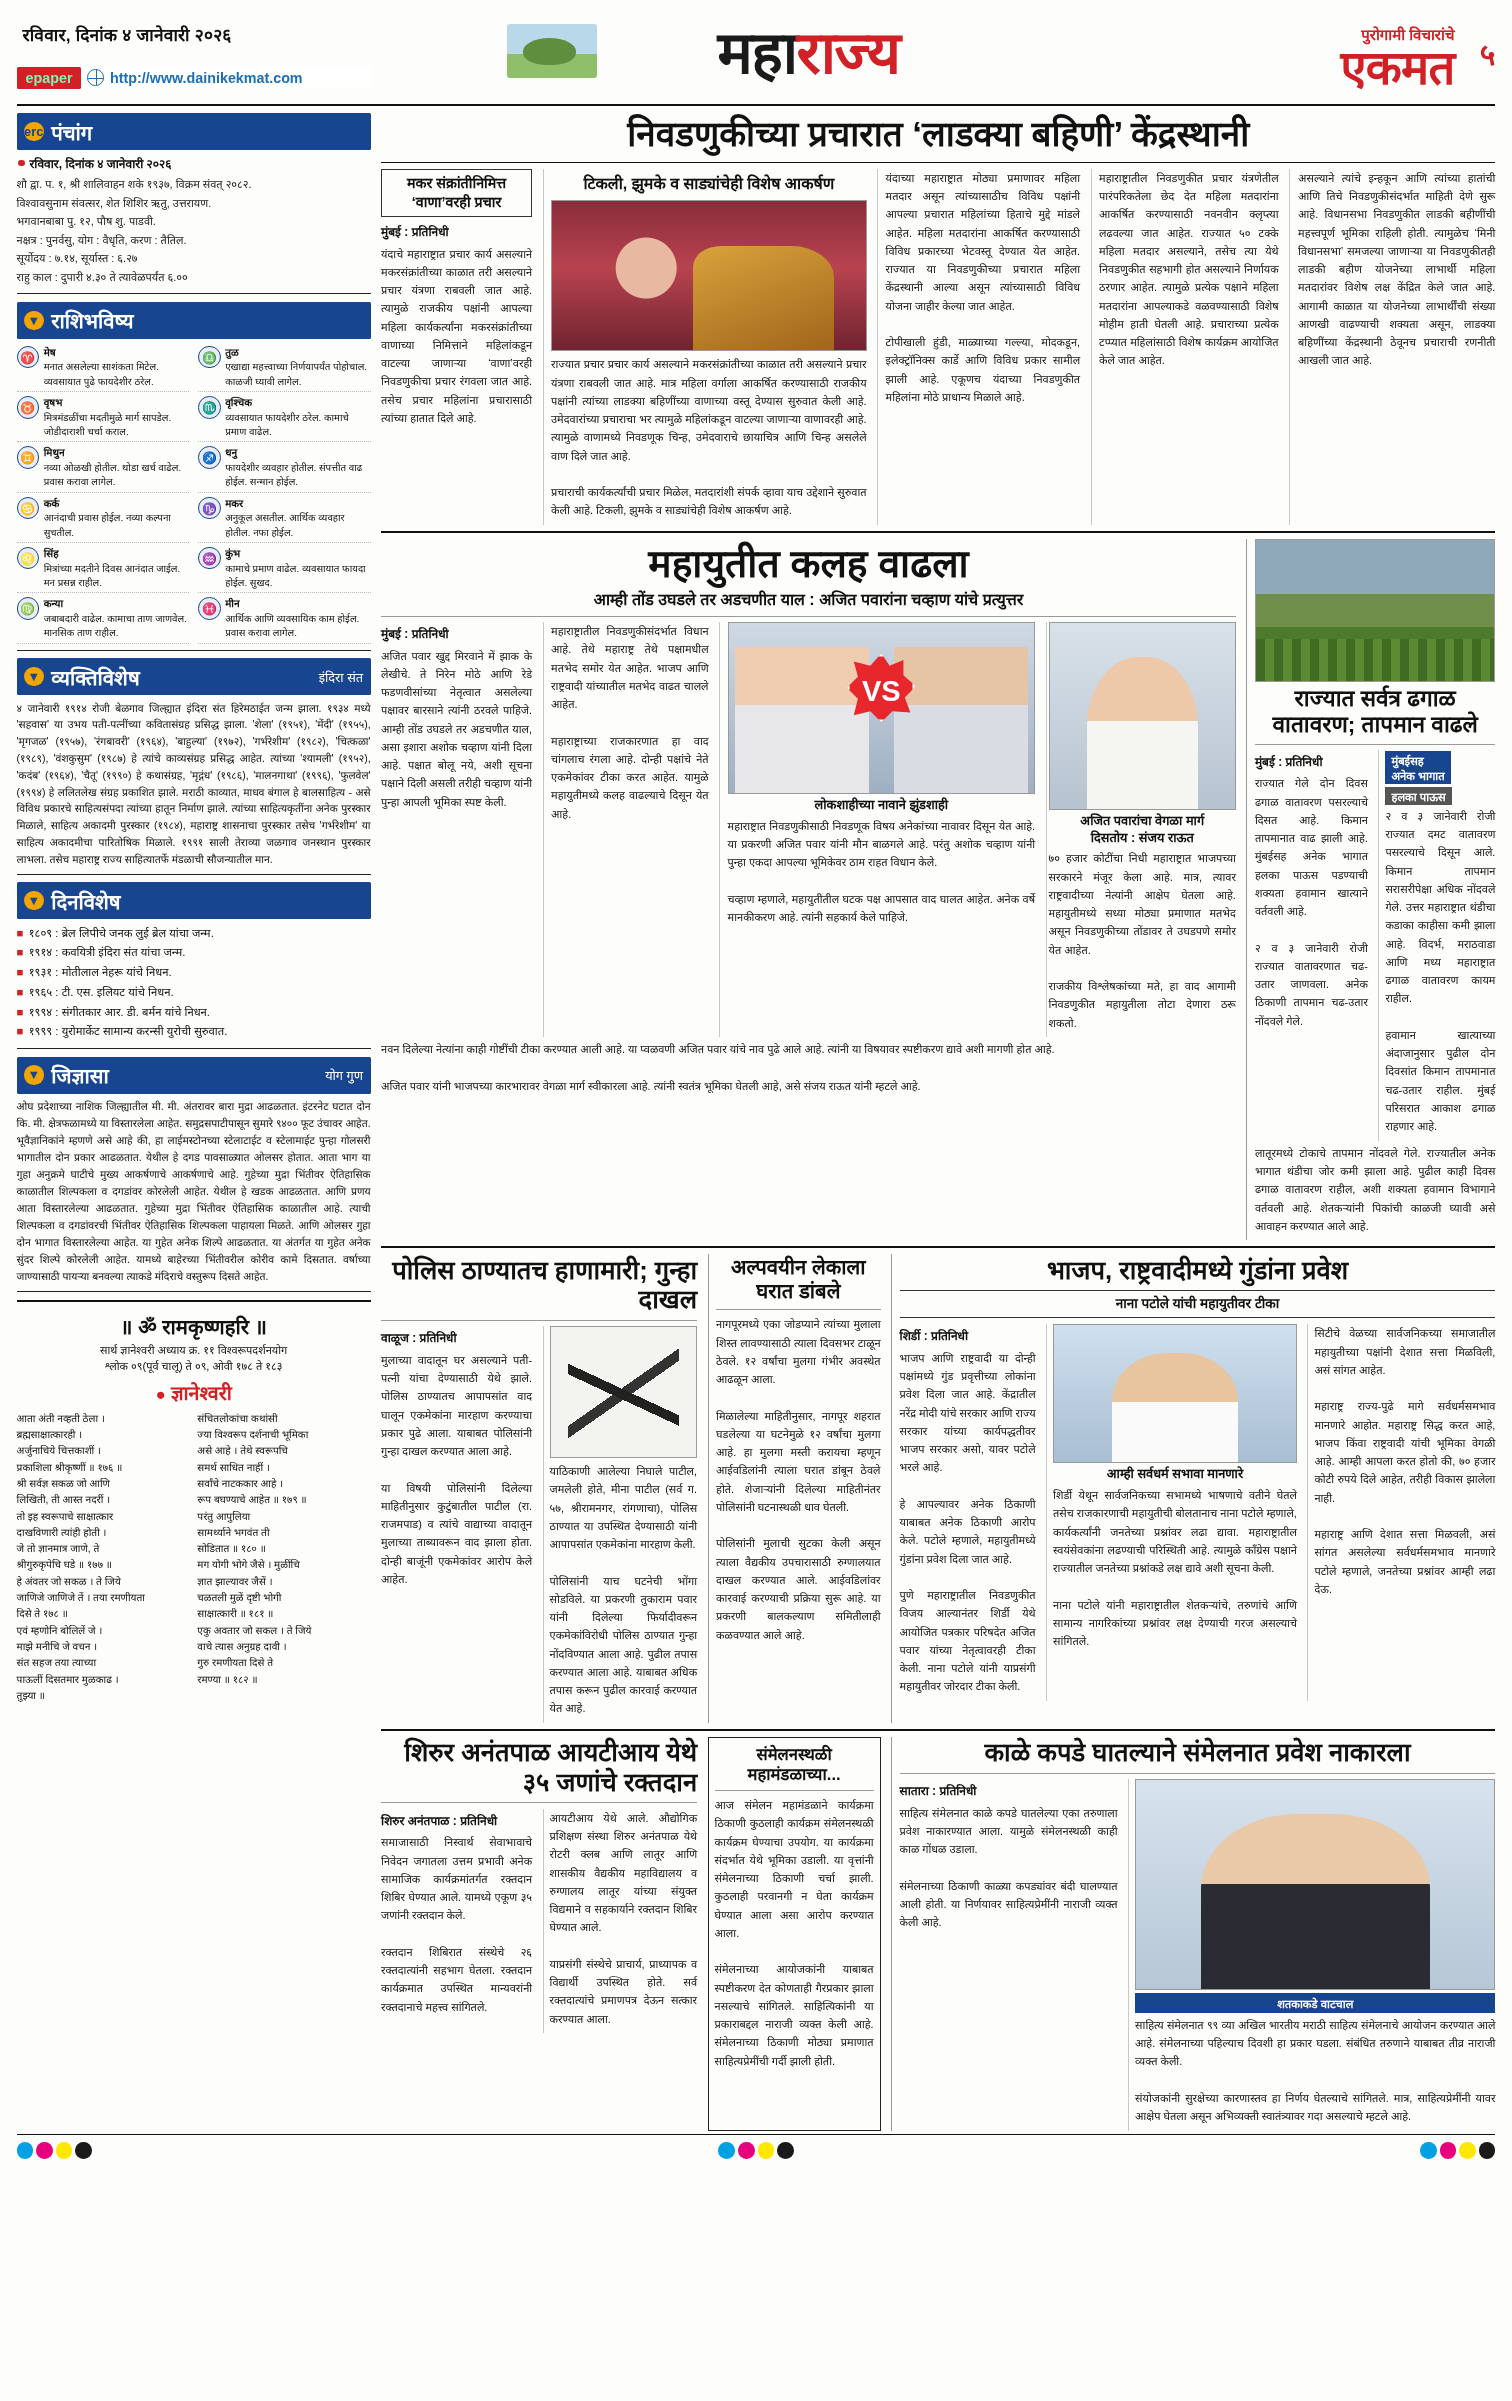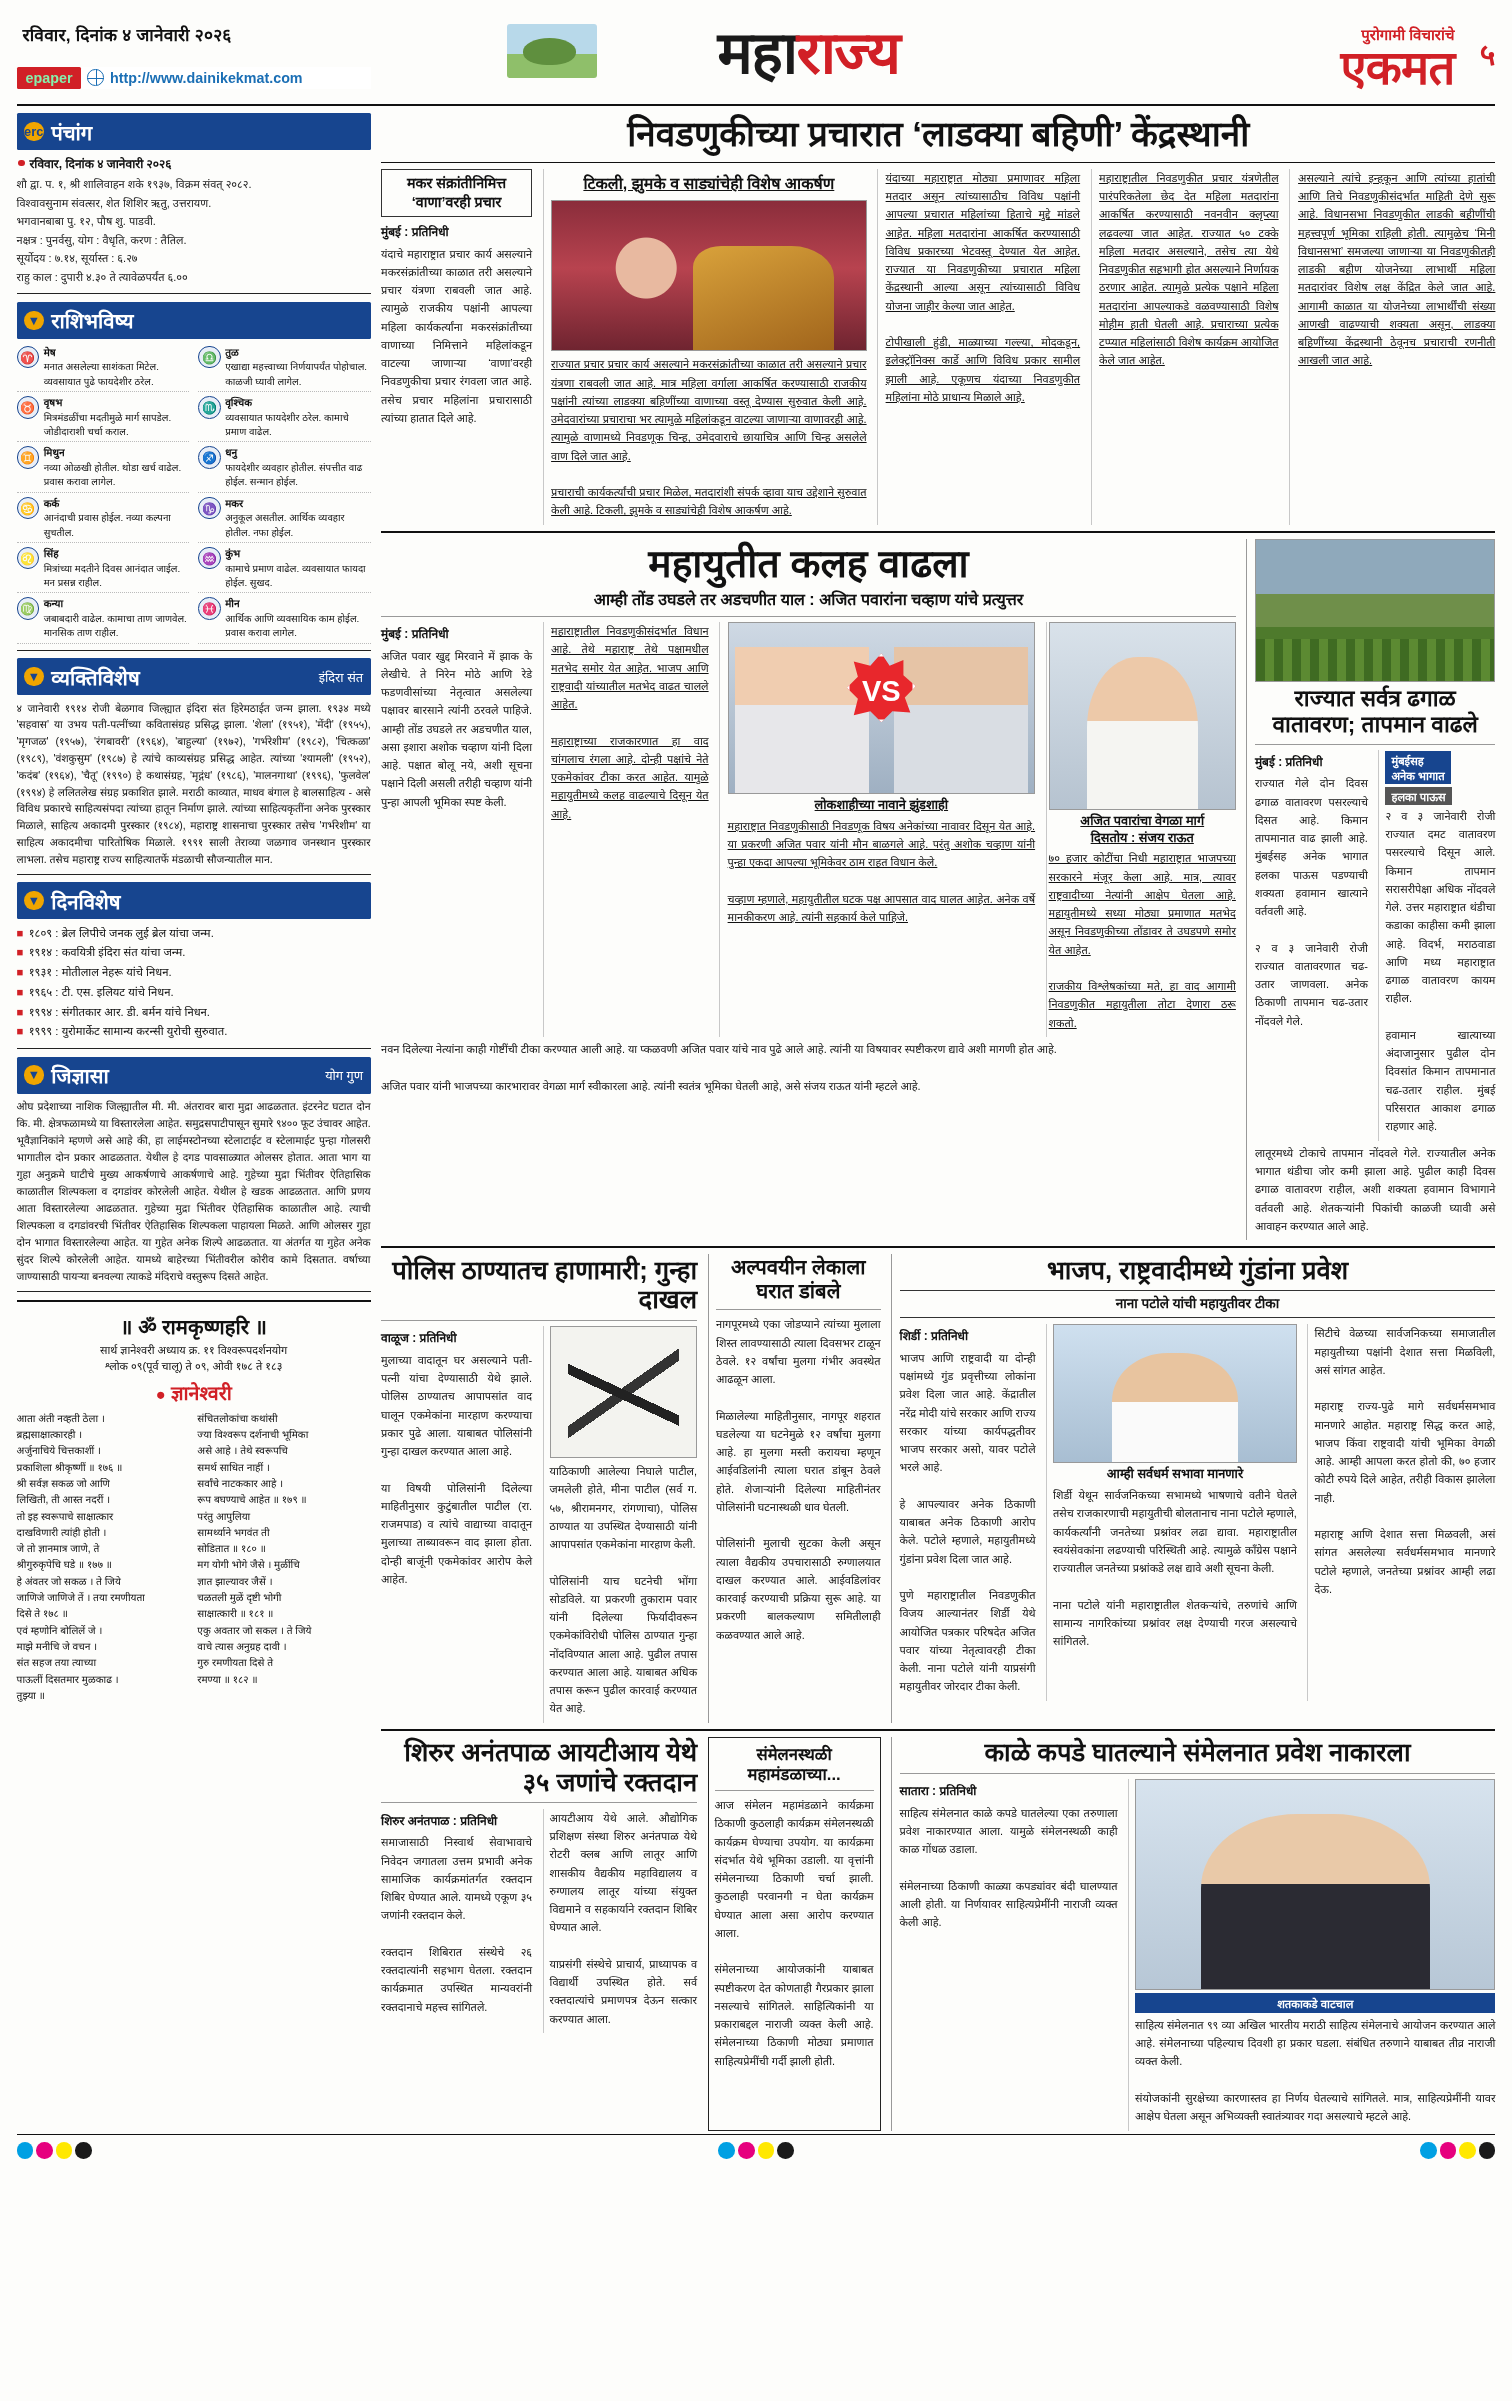--- a/index.html
+++ b/index.html
@@ -129,21 +129,21 @@
   }
   .subhead-center {
     text-align:center; font-size:16px; font-weight:bold; margin:3px 0 6px;
   }
   .byline { font-size:12px; font-weight:bold; margin:3px 0 4.5px; }
   .art { font-size:11px; line-height:1.66; text-align:justify; }
   .art p { margin:0 0 5.3px 0; }
 
   .r3 { display:flex; gap:10.5px; }
   .c { }
-  .colrule { border-left:0.8px solid #c8c8c8;text-decoration:underline; }
+  .colrule { border-left:0.8px solid #c8c8c8; }
 
   .kicker-box {
     border:0.8px solid #333; padding:4.5px 6px; text-align:center;
     font-size:14.3px; font-weight:bold; line-height:1.3; margin-bottom:6px;
   }
   .photo {
     width:100%; background:#ccc; position:relative; overflow:hidden; border:0.8px solid #999;
   }
   .ph-sari {
     height:151px;
@@ -524,21 +524,21 @@
               <div class="art">
                   <p style="white-space:pre-line">७० हजार कोटींचा निधी महाराष्ट्रात भाजपच्या सरकारने मंजूर केला आहे. मात्र, त्यावर राष्ट्रवादीच्या नेत्यांनी आक्षेप घेतला आहे. महायुतीमध्ये सध्या मोठ्या प्रमाणात मतभेद असून निवडणुकीच्या तोंडावर ते उघडपणे समोर येत आहेत.
 
 राजकीय विश्लेषकांच्या मते, हा वाद आगामी निवडणुकीत महायुतीला तोटा देणारा ठरू शकतो.</p>
                 </div>
             </div>
           </div>
           <div class="r3" style="margin-top:3px">
             <div class="c" style="flex:1">
               <div class="art">
-                  <p style="white-space:pre-line">नवन दिलेल्या नेत्यांना काही गोष्टींची टीका करण्यात आली आहे. या प्कळवणी अजित पवार यांचे नाव पुढे आले आहे. त्यांनी या विषयावर स्पष्टीकरण द्यावे अशी मागणी होत आहे.
+                  <p style="white-space:pre-line">नवन दिलेल्या नेत्यांना काही गोष्टींची टीका करण्यात आली आहे. या प्वळवणी अजित पवार यांचे नाव पुढे आले आहे. त्यांनी या विषयावर स्पष्टीकरण द्यावे अशी मागणी होत आहे.
 
 अजित पवार यांनी भाजपच्या कारभारावर वेगळा मार्ग स्वीकारला आहे. त्यांनी स्वतंत्र भूमिका घेतली आहे, असे संजय राऊत यांनी म्हटले आहे.</p>
                 </div>
             </div>
           </div>
         </div>
 
         <div style="width:249px; border-left:0.8px solid #999; padding-left:7.5px">
           <div class="photo ph-field"></div>
           <div class="h2" style="font-size:22.6px;margin-top:4.5px">राज्यात सर्वत्र ढगाळ वातावरण; तापमान वाढले</div>

